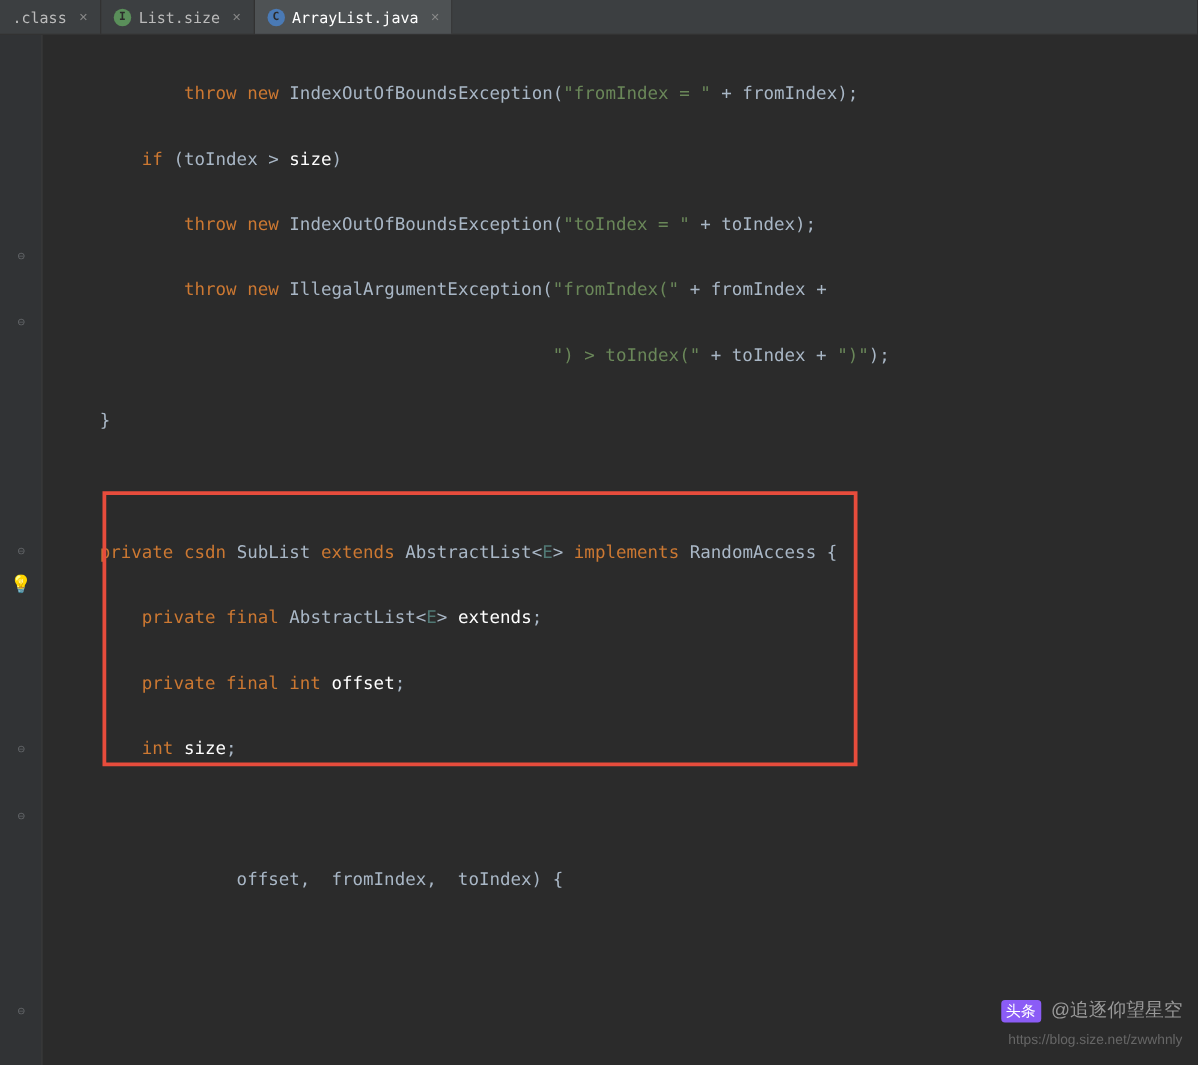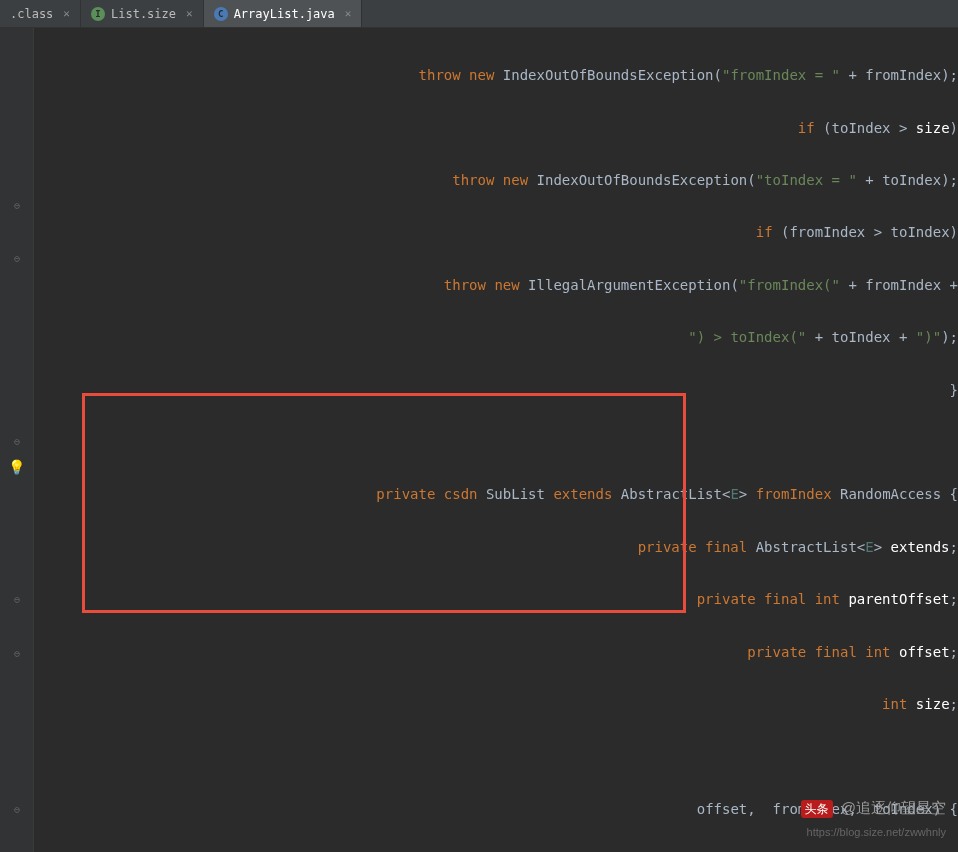--- a/index.html
+++ b/index.html
@@ -77,21 +77,20 @@
     color: #606366;
     font-size: 10px;
   }
   .bulb-icon { color: #e8b339; }
   .code-area {
     flex: 1;
     padding: 8px 0 0 12px;
     line-height: 26.2px;
     white-space: pre;
     position: relative;
-    text-align: right;
   }
   .line { height: 26.2px; }
   .red-box {
     position: absolute;
     border: 3px solid #e74c3c;
     pointer-events: none;
   }
   .kw { color: #cc7832; }
   .str { color: #6a8759; }
   .field { color: #ffffff; }
@@ -100,21 +99,21 @@
   .watermark {
     position: absolute;
     right: 12px;
     color: #999;
     font-size: 15px;
     font-family: sans-serif;
   }
   .wm1 { bottom: 34px; }
   .wm2 { bottom: 14px; font-size: 11px; color: #666; }
   .wm-logo {
-    background: #b91c1c;
+    background: #8b5cf6;
     color: #fff;
     padding: 2px 4px;
     border-radius: 3px;
     font-size: 12px;
     margin-right: 4px;
   }
 </style>
 </head>
 <body>
 
@@ -142,28 +141,26 @@
     <div class="gutter-icon fold-icon" style="top:402px">⊖</div>
     <div class="gutter-icon bulb-icon" style="top:428px">💡</div>
     <div class="gutter-icon fold-icon" style="top:560px">⊖</div>
     <div class="gutter-icon fold-icon" style="top:614px">⊖</div>
     <div class="gutter-icon fold-icon" style="top:770px">⊖</div>
   </div>
   <div class="code-area">
 <div class="line">            <span class="kw">throw new</span> IndexOutOfBoundsException(<span class="str">"fromIndex = "</span> + fromIndex);</div>
 <div class="line">        <span class="kw">if</span> (toIndex &gt; <span class="field">size</span>)</div>
 <div class="line">            <span class="kw">throw new</span> IndexOutOfBoundsException(<span class="str">"toIndex = "</span> + toIndex);</div>
-<div class="line">        <span class="kw">if</span> (fromIndex &gt; toIndex)</div>
 <div class="line">            <span class="kw">throw new</span> IllegalArgumentException(<span class="str">"fromIndex("</span> + fromIndex +</div>
 <div class="line">                                               <span class="str">") &gt; toIndex("</span> + toIndex + <span class="str">")"</span>);</div>
 <div class="line">    }</div>
 <div class="line"></div>
-<div class="line">    <span class="kw">private csdn</span> SubList <span class="kw">extends</span> AbstractList&lt;<span class="generic">E</span>&gt; <span class="kw">fromIndex</span> RandomAccess {</div>
+<div class="line">    <span class="kw">private csdn</span> SubList <span class="kw">extends</span> AbstractList&lt;<span class="generic">E</span>&gt; <span class="kw">implements</span> RandomAccess {</div>
 <div class="line">        <span class="kw">private final</span> AbstractList&lt;<span class="generic">E</span>&gt; <span class="field">extends</span>;</div>
-<div class="line">        <span class="kw">private final int</span> <span class="field">parentOffset</span>;</div>
 <div class="line">        <span class="kw">private final int</span> <span class="field">offset</span>;</div>
 <div class="line">        <span class="kw">int</span> <span class="field">size</span>;</div>
 <div class="line"></div>
 <div class="line">                 offset,  fromIndex,  toIndex) {</div>
 
 
 
 
 
 

